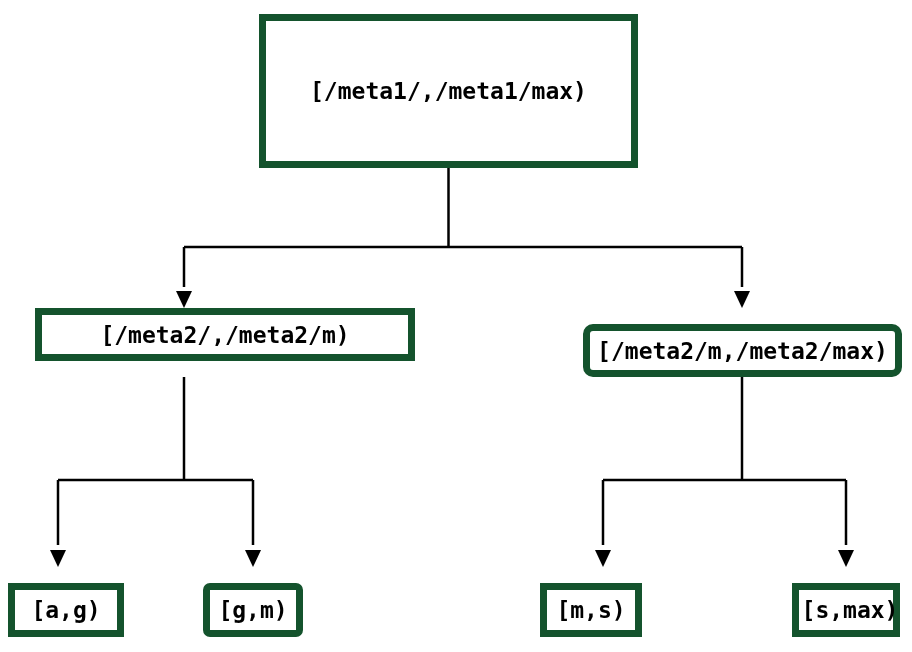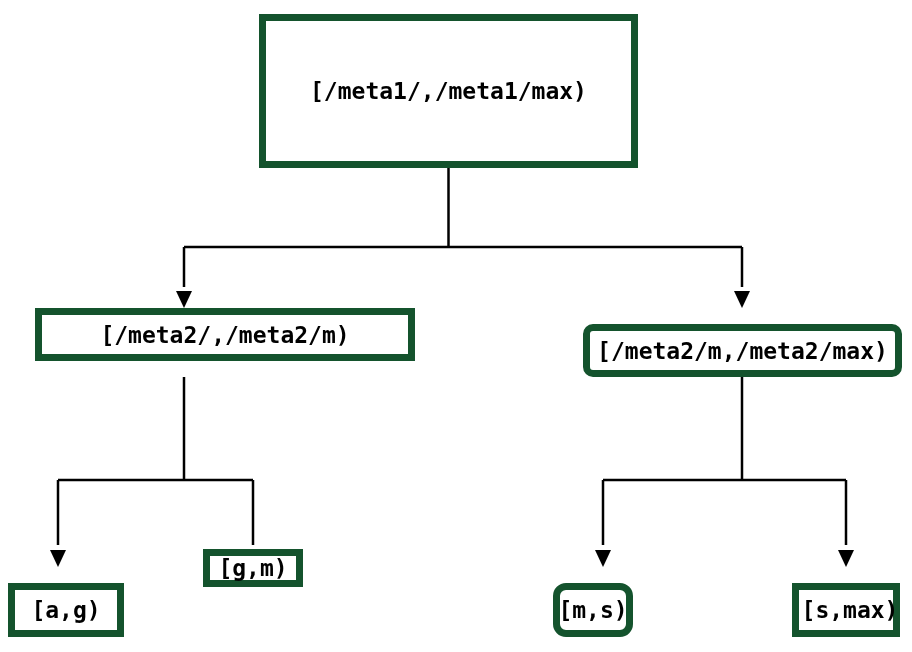--- a/index.html
+++ b/index.html
@@ -41,22 +41,22 @@
     align-items: center;
     justify-content: center;
     font-size: 23px;
     font-weight: bold;
     white-space: nowrap;
   }
   .node-root  { left: 259px; top: 14px;  width: 379px; height: 154px; }
   .node-left  { left: 23px;  top: 308px; width: 380px; height: 53px; margin-left: 12px; }
   .node-right { left: 583px; top: 324px; width: 319px; height: 53px; border-radius: 10px; }
   .node-leaf-ag   { left: 8px;   top: 583px; width: 116px; height: 54px; }
-  .node-leaf-gm   { left: 203px; top: 549px; width: 100px; height: 38px; }
-  .node-leaf-ms   { left: 553px; top: 583px; width: 80px; height: 54px; border-radius: 13px; }
+  .node-leaf-gm   { left: 203px; top: 583px; width: 100px; height: 54px; border-radius: 7px; }
+  .node-leaf-ms   { left: 540px; top: 583px; width: 102px; height: 54px; }
   .node-leaf-smax { left: 792px; top: 583px; width: 108px; height: 54px; padding-left: 8px; }
 </style>
 </head>
 <body>
 
 <div class="canvas">
 
   <svg class="edges" viewBox="0 0 912 652" aria-hidden="true">
 
     <path class="edge-line" d="M448.5 168 L448.5 247"></path>

